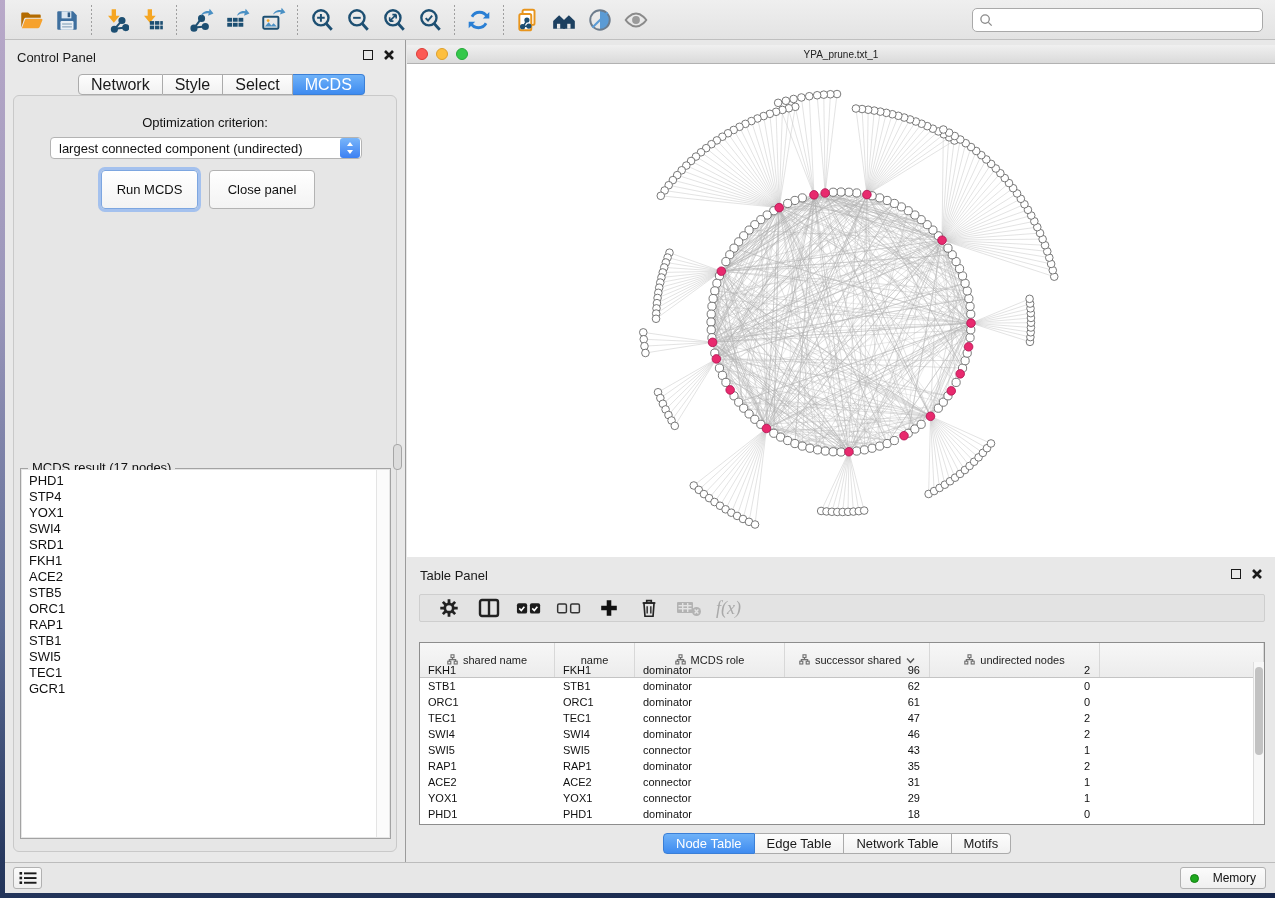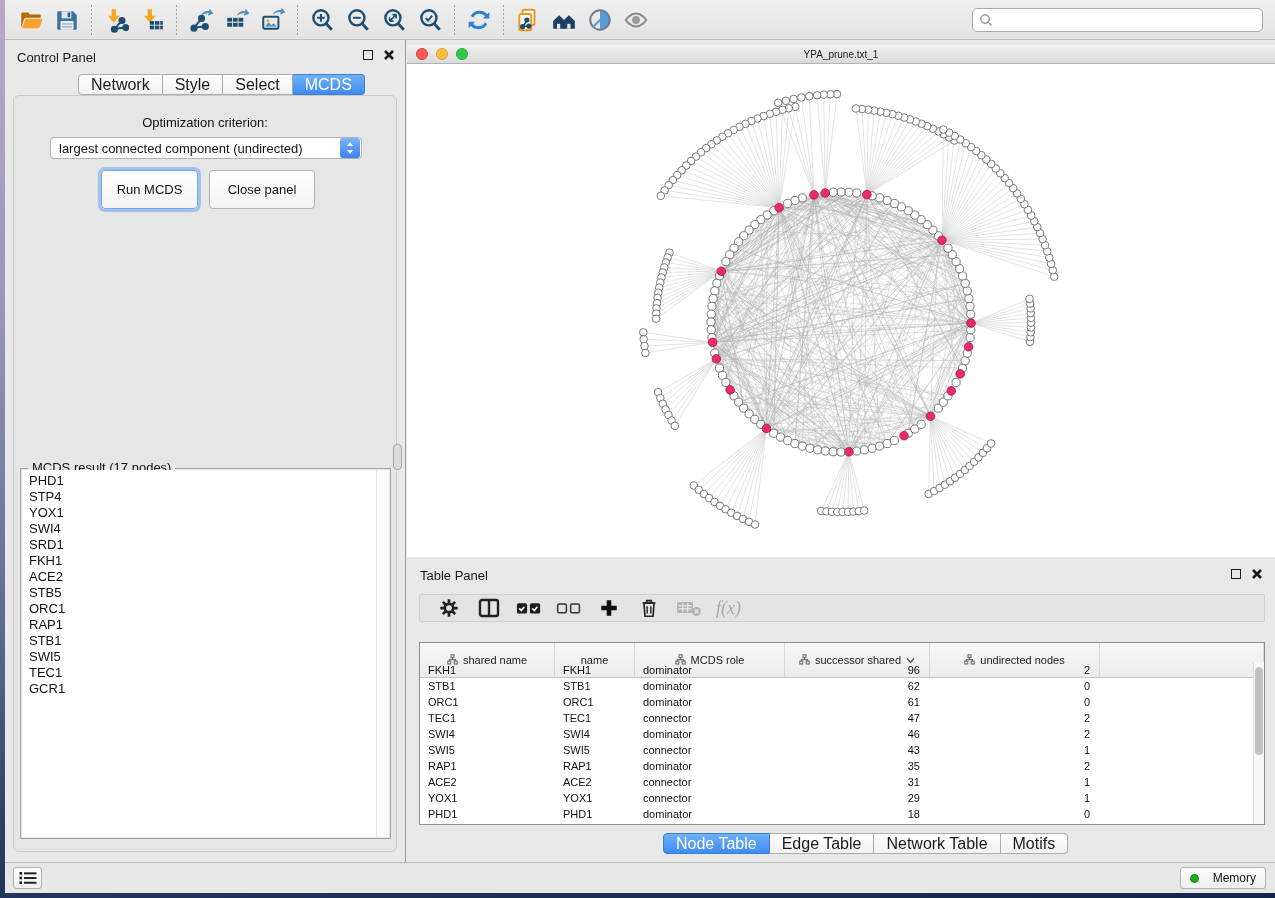--- a/index.html
+++ b/index.html
@@ -78,21 +78,21 @@
   .tbl-header { display:grid; height:35px; background:linear-gradient(#f7f7f7,#ececec); border-bottom:1px solid #c4c4c4; }
   .th { display:flex; align-items:center; justify-content:center; gap:5px; font-size:11px; color:#222;
     border-right:1px solid #d8d8d8; overflow:hidden; }
   .tbl-body { position:absolute; top:19px; bottom:0; left:0; right:11px; overflow:hidden; }
   .tr { display:grid; height:16px; }
   .td { font-size:11px; color:#111; padding-left:8px; display:flex; align-items:center; overflow:hidden; }
   .td.num { justify-content:flex-end; padding-right:10px; }
   .tbl-scroll { position:absolute; top:19px; bottom:0; right:0; width:11px; background:#f7f7f7; border-left:1px solid #ddd; }
   .tbl-thumb { position:absolute; left:1px; right:1px; top:5px; height:88px; background:#c2c2c2; border-radius:5px; }
   .tp-tabs { position:absolute; left:257px; top:793px; }
-  .tp-tabs .seg { font-size:16px; height:21px; }
+  .tp-tabs .seg { font-size:13px; height:21px; }
 
   
   .status-bar { position:absolute; left:0; right:0; bottom:0; height:31px;
     background:#e7e7e7; border-top:1px solid #bcbcbc; }
   .status-left-btn { position:absolute; left:8px; top:4px; width:29px; height:22px;
     background:linear-gradient(#fbfbfb,#efefef); border:1px solid #b1b1b1; border-radius:3px;
     display:flex; align-items:center; justify-content:center; }
   .memory-btn { position:absolute; right:9px; top:4px; height:22px; padding:8px 9px;
     background:linear-gradient(#fbfbfb,#efefef); border:1px solid #b1b1b1; border-radius:3px;
     display:flex; align-items:center; gap:14px; font-size:12px; color:#111; }

